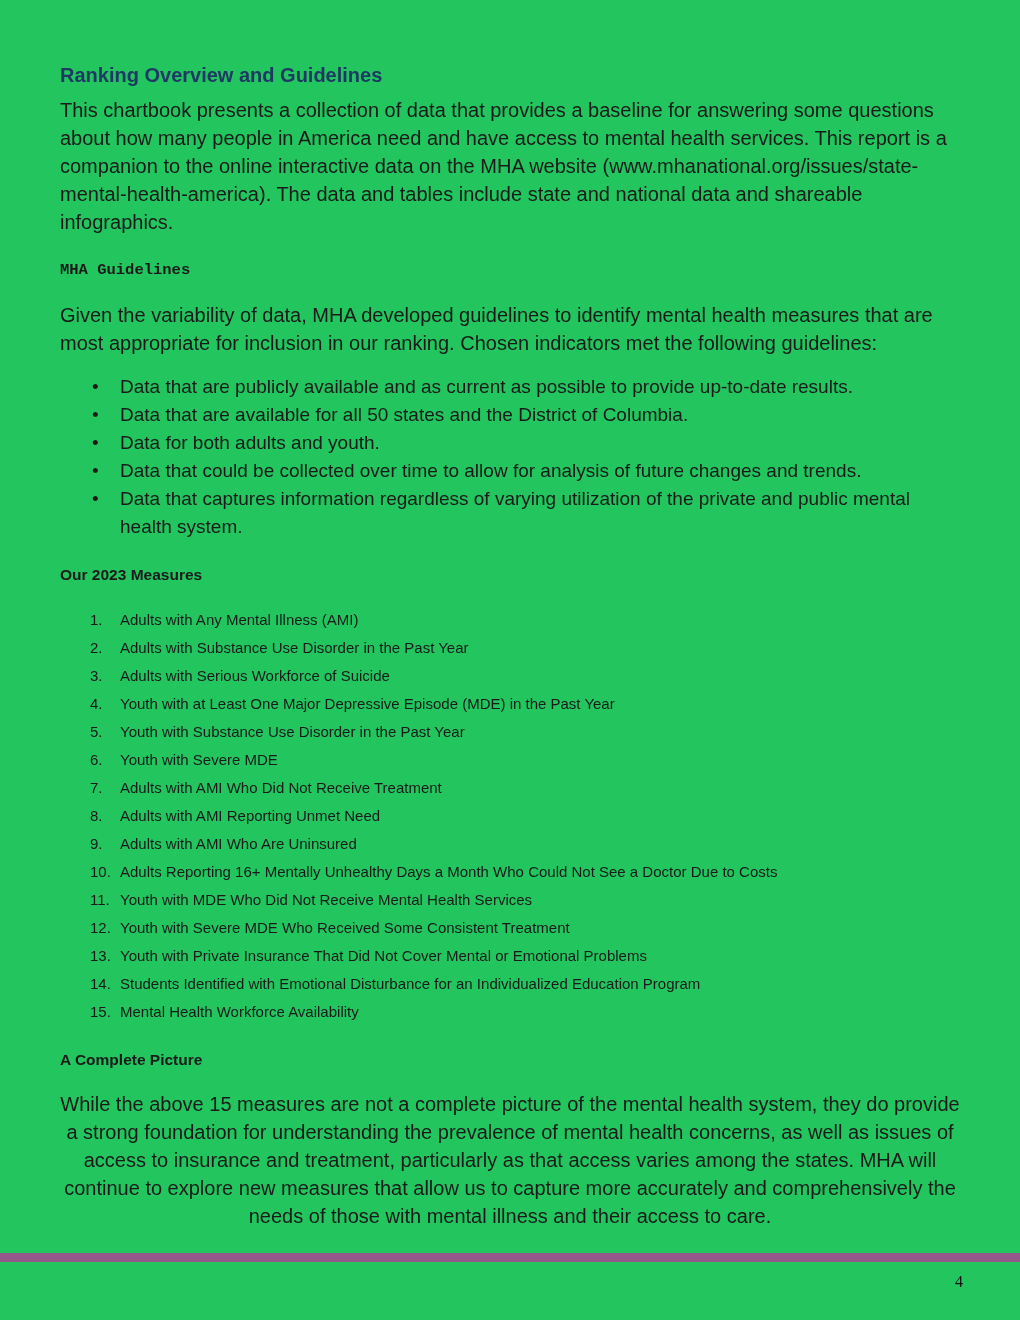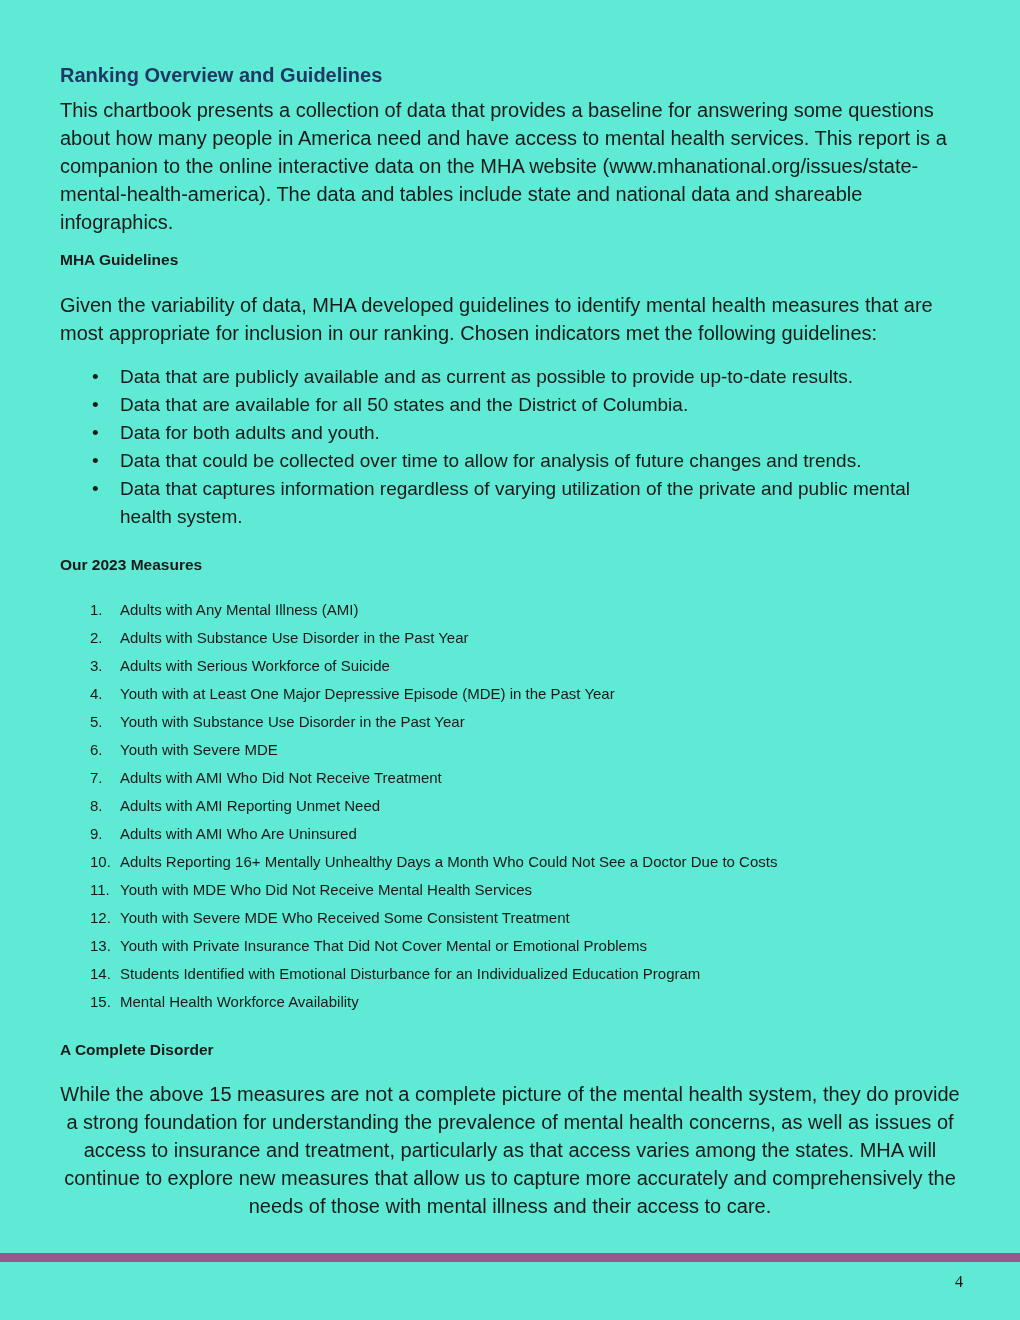--- a/index.html
+++ b/index.html
@@ -14,21 +14,21 @@
     height: 1320px;
     background: #ffffff;
     font-family: "Liberation Sans", sans-serif;
     color: var(--text-color);
     overflow: hidden;
   }
   .page {
     position: relative;
     width: 1020px;
     height: 1320px;
-    background: #5eead4;
+    background: #22c55e;
   }
   .content {
     padding: 60px 60px 0 60px;
   }
   .doc-title {
     margin: 0;
     font-size: 20px;
     line-height: 30px;
     font-weight: bold;
     color: var(--title-color);
@@ -39,21 +39,21 @@
     line-height: 28px;
     color: var(--text-color);
   }
   .subheading {
     margin: 0;
     font-size: 15.5px;
     line-height: 28px;
     font-weight: bold;
     color: var(--text-color);
   }
-  .subheading.mha { margin-top: 10px; }
+  .subheading.mha { margin-top: 20px; font-family: Liberation Mono, monospace; }
   .para.guidelines { margin-top: 17px; }
   .subheading.measures { margin-top: 20px; }
   .subheading.picture { margin-top: 20px; }
   .para.closing { margin-top: 16px; text-align: center; }
 
   ul.bullet-list {
     list-style: none;
     margin: 16px 0 0 0;
     padding: 0 0 0 32px;
   }
@@ -217,21 +217,21 @@
           <span class="number-marker">14.</span>
           <span class="list-text">Students Identified with Emotional Disturbance for an Individualized Education Program</span>
         </li>
 
         <li>
           <span class="number-marker">15.</span>
           <span class="list-text">Mental Health Workforce Availability</span>
         </li>
       </ol>
 
-    <h2 class="subheading picture">A Complete Disorder</h2>
+    <h2 class="subheading picture">A Complete Picture</h2>
 
     <p class="para closing">While the above 15 measures are not a complete picture of the mental health system, they do provide a strong foundation for understanding the prevalence of mental health concerns, as well as issues of access to insurance and treatment, particularly as that access varies among the states. MHA will continue to explore new measures that allow us to capture more accurately and comprehensively the needs of those with mental illness and their access to care.</p>
 
   </div>
 
   <div class="footer-rule"></div>
 
   <div class="page-number">4</div>
 </div>
 

